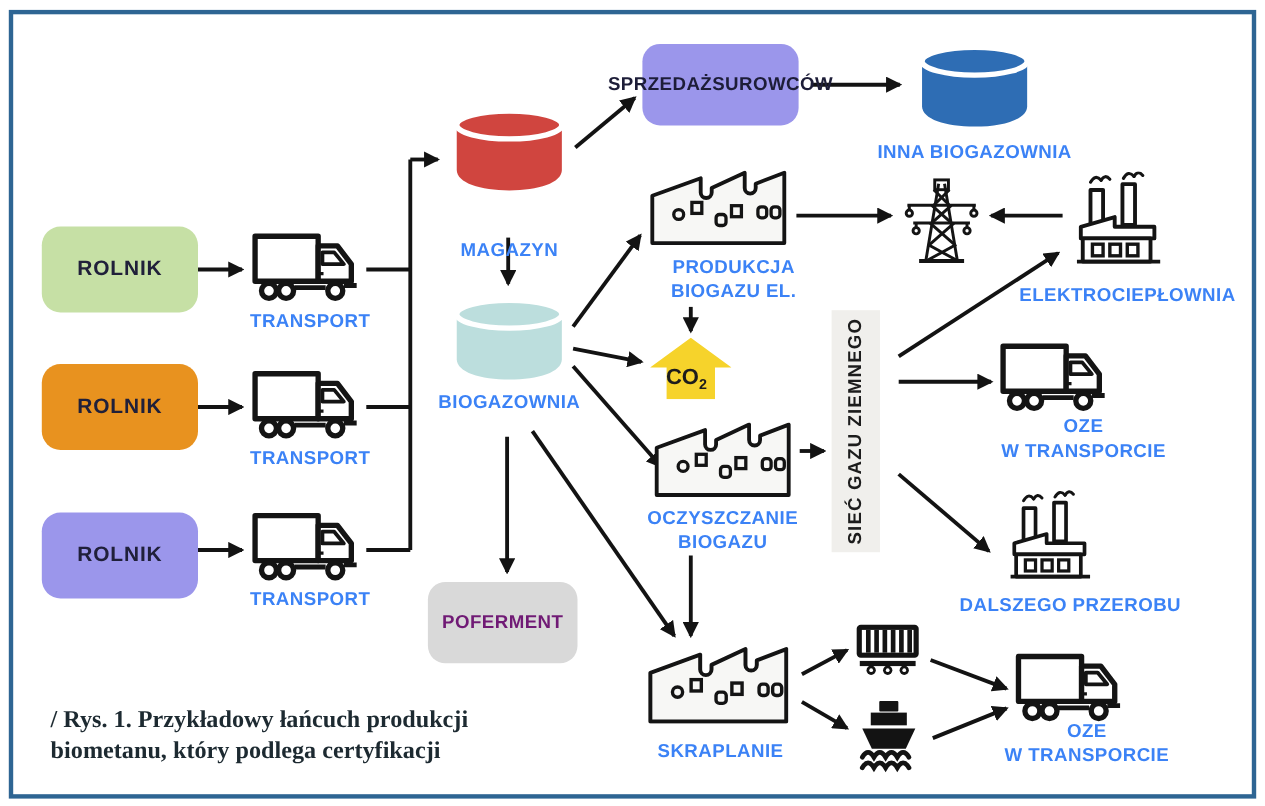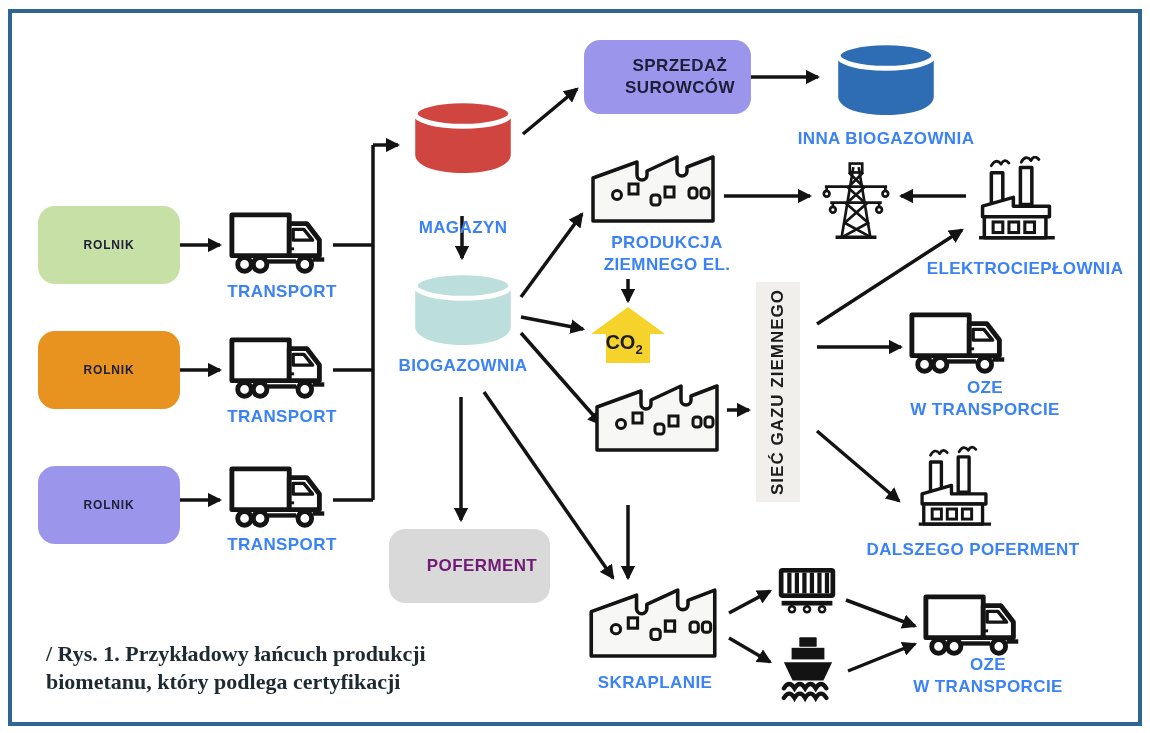--- a/index.html
+++ b/index.html
@@ -1,25 +1,25 @@
 <!DOCTYPE html>
 <html><head>
 <meta charset="utf-8">
 <style>
   html,body{margin:0;padding:0;background:#fff;}
   #stage{position:relative;width:1150px;height:733px;background:#ffffff;overflow:hidden;
          font-family:"Liberation Sans",sans-serif;}
   #frame{position:absolute;left:8px;top:9px;right:8px;bottom:7px;border:4px solid #2e6593;}
   .abs{position:absolute;}
   .rbox{position:absolute;width:142px;height:78px;border-radius:17px;display:flex;
-        align-items:center;justify-content:center;font-weight:700;font-size:12px;
+        align-items:center;justify-content:center;font-weight:700;font-size:19px;
         letter-spacing:.8px;color:#20203a;}
-  .sbox{position:absolute;border-radius:16px;display:flex;flex-direction:column;
+  .sbox{position:absolute;border-radius:16px;display:flex;flex-direction:row;
         align-items:center;justify-content:center;font-weight:700;font-size:17px;
-        line-height:22px;letter-spacing:.4px;color:#1d1d38;text-align:center;padding-left:25px;}
+        line-height:22px;letter-spacing:.4px;color:#1d1d38;text-align:center;}
   .node-label{position:absolute;font-weight:700;font-size:17px;line-height:22px;
         color:#3b82f6;text-align:center;letter-spacing:.4px;white-space:nowrap;}
   .node-label span{display:block;}
   .vertbox{position:absolute;display:flex;align-items:center;justify-content:center;}
   .vertbox .vtext{writing-mode:vertical-rl;transform:rotate(180deg);font-weight:700;
         font-size:17px;letter-spacing:1px;color:#1c1c1c;white-space:nowrap;}
   #caption{position:absolute;left:46px;top:640px;width:460px;
         font-family:"Liberation Serif",serif;font-weight:700;font-size:22px;
         line-height:28px;color:#1d2a31;}
   #caption span{display:block;}
@@ -180,21 +180,21 @@
       <circle cx="26" cy="40" r="4.5"></circle>
         <rect x="38" y="29" width="9" height="10"></rect>
       <rect x="60" y="40" width="9" height="10" rx="3"></rect>
         <rect x="74" y="32" width="9" height="10"></rect>
       <rect x="98" y="33" width="8" height="10" rx="3"></rect>
         <rect x="110" y="33" width="8" height="10" rx="3"></rect>
     </g>
   </svg>
   <div class="node-label" style="left:587px;top:232px;width:160px;">
     <span>PRODUKCJA</span>
-    <span>ZIEMNEGO EL.</span>
+    <span>BIOGAZU EL.</span>
   </div>
 
   <svg class="abs" style="left:817px;top:160px;" width="78" height="80" viewBox="0 0 86 90">
     <g stroke="#141414" stroke-width="3" fill="none">
       <rect x="36" y="4" width="14" height="10"></rect>
       <line x1="27" y1="86" x2="40" y2="8"></line>
         <line x1="59" y1="86" x2="46" y2="8"></line>
       <line x1="8" y1="30" x2="78" y2="30"></line>
         <line x1="14" y1="48" x2="72" y2="48"></line>
       <line x1="10" y1="30" x2="10" y2="35"></line>
@@ -243,20 +243,24 @@
     <path d="M2 23 L46 7 L46 20 A5 5 0 0 0 56 20 L56 16 L86 2 L86 16 A5 5 0 0 0 96 16 L96 12 L122 2 L122 66 L2 66 Z" stroke="#141414" stroke-width="3.5" stroke-linejoin="round" fill="#f7f7f5"></path>
     <g fill="none" stroke="#141414" stroke-width="3">
       <circle cx="26" cy="40" r="4.5"></circle>
         <rect x="38" y="29" width="9" height="10"></rect>
       <rect x="60" y="40" width="9" height="10" rx="3"></rect>
         <rect x="74" y="32" width="9" height="10"></rect>
       <rect x="98" y="33" width="8" height="10" rx="3"></rect>
         <rect x="110" y="33" width="8" height="10" rx="3"></rect>
     </g>
   </svg>
+  <div class="node-label" style="left:567px;top:460px;width:180px;">
+    <span>OCZYSZCZANIE</span>
+    <span>BIOGAZU</span>
+  </div>
 
   <div class="vertbox" style="left: 756px; top: 282px; width: 44px; height: 220px; background: rgb(240, 239, 236);">
     <span class="vtext">SIEĆ GAZU ZIEMNEGO</span>
   </div>
 
   <svg class="abs" style="left:908px;top:310px;" width="105" height="66" viewBox="0 0 108 66">
     <g fill="#fff" stroke="#141414" stroke-width="5" stroke-linejoin="round">
       <rect x="4" y="4" width="59" height="42"></rect>
         <path d="M63 13 H81 L94 30 V46 H63 Z"></path>
     </g>
@@ -289,21 +293,21 @@
       <rect x="14" y="68" width="70" height="24"></rect>
     </g>
     <g stroke="#141414" stroke-width="3.5" fill="none">
       <rect x="24" y="74" width="11" height="12"></rect>
         <rect x="42" y="74" width="11" height="12"></rect>
       <rect x="60" y="74" width="11" height="12"></rect>
     </g>
     <line x1="8" y1="92" x2="94" y2="92" stroke="#141414" stroke-width="4"></line>
   </svg>
   <div class="node-label" style="left:853px;top:539px;width:240px;">
-    <span>DALSZEGO POFERMENT</span>
+    <span>DALSZEGO PRZEROBU</span>
   </div>
 
   <div class="sbox" style="left: 389px; top: 529px; width: 136px; height: 74px; color: #701a75; background: rgb(217, 217, 217);">
     <span>POFERMENT</span>
   </div>
 
   <svg class="abs" style="left:589px;top:588px;" width="128" height="70" viewBox="0 0 124 68">
     <path d="M2 23 L46 7 L46 20 A5 5 0 0 0 56 20 L56 16 L86 2 L86 16 A5 5 0 0 0 96 16 L96 12 L122 2 L122 66 L2 66 Z" stroke="#141414" stroke-width="3.5" stroke-linejoin="round" fill="#f7f7f5"></path>
     <g fill="none" stroke="#141414" stroke-width="3">
       <circle cx="26" cy="40" r="4.5"></circle>

